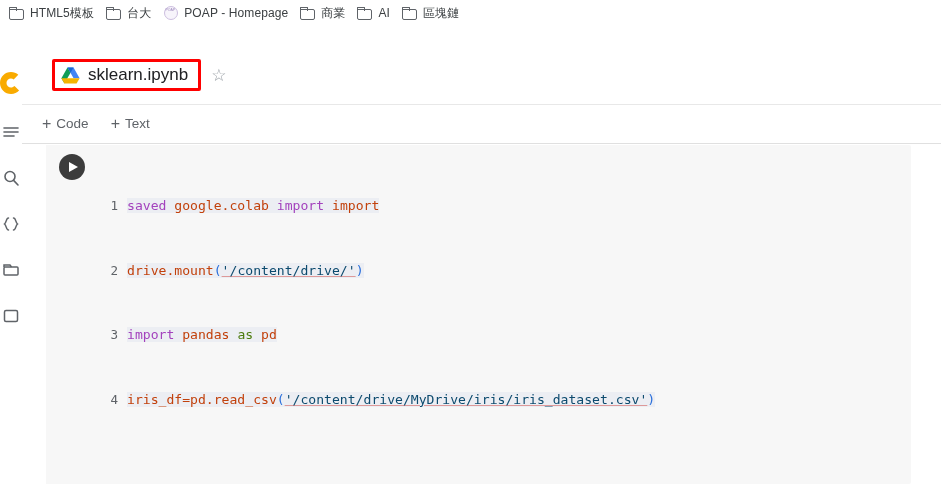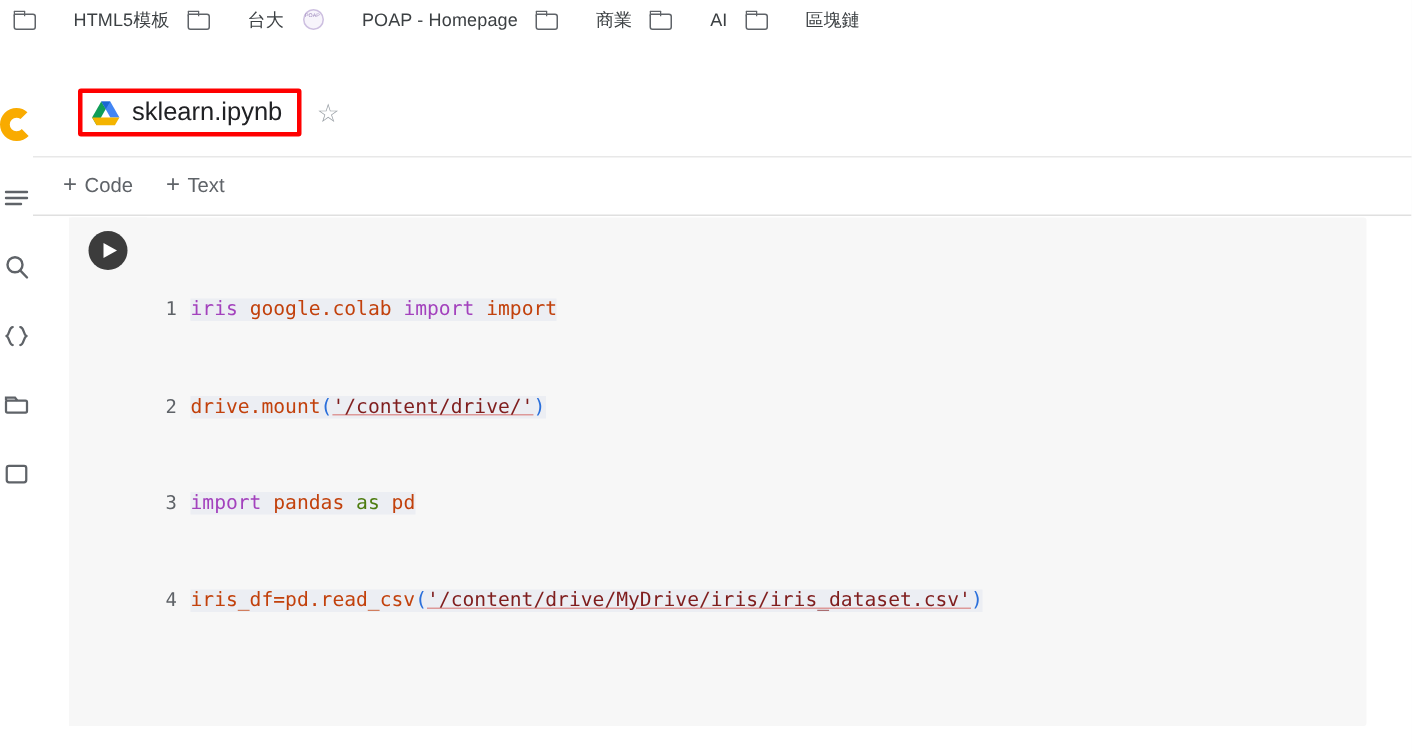--- a/index.html
+++ b/index.html
@@ -37,21 +37,20 @@
     margin-right: 6px;
     flex: 0 0 16px;
     display: inline-block;
     position: relative;
   }
   .bm-label {
     font-size: 12px;
     color: #3c4043;
     line-height: 16px;
     letter-spacing: 0.1px;
-    margin-left: 19px;
   }
   
   .ico-folder::before{
     content:"";
     position:absolute; left:1px; top:4px;
     width:13px; height:9px;
     border:1.3px solid #5f6368;
     border-radius:1px 2px 2px 2px;
   }
   .ico-folder::after{
@@ -310,21 +309,21 @@
     width: 20px;
     text-align: right;
     color: #5f6368;
     margin-right: 9px;
     user-select: none;
     font-size: 12.6px;
   }
   .tok-kw  { color: #a342bd; }
   .tok-kw2 { color: #4d7c0f; }
   .tok-plain { color: #c2410c; }
-  .tok-str { color: #7f1d1d; text-decoration: underline; text-decoration-color:#d99;margin-top:21px; }
+  .tok-str { color: #0c4a6e; text-decoration: underline; text-decoration-color:#d99;margin-top:21px; }
   .tok-fn  { color: #1a6fc4; }
   .tok-paren-b { color: #2a6fdb; }
   .tok-paren-g { color: #0b8043; }
   .code-hl { background: #eceef3; }
   .sep-line {
     position: absolute;
     left: 22px;
     top: 104px;
     right: 0;
     height: 1px;
@@ -460,21 +459,21 @@
     <div class="status-col">
       <span class="check-mark">✓</span>
       <span class="run-time">30s</span>
     </div>
 
     <div class="code-cell">
       <div class="run-gutter">
         <div class="run-btn"></div>
       </div>
       <div class="code-area">
-        <span class="code-line"><span class="ln">1</span><span class="code-hl"><span class="tok-kw">iris</span><span class="tok-plain"> google.colab </span><span class="tok-kw">import</span><span class="tok-plain"> import</span></span></span>
+        <span class="code-line"><span class="ln">1</span><span class="code-hl"><span class="tok-kw">saved</span><span class="tok-plain"> google.colab </span><span class="tok-kw">import</span><span class="tok-plain"> import</span></span></span>
         <span class="code-line"><span class="ln">2</span><span class="code-hl"><span class="tok-plain">drive.mount</span><span class="tok-paren-b">(</span><span class="tok-str">'/content/drive/'</span><span class="tok-paren-b">)</span></span></span>
         <span class="code-line"><span class="ln">3</span><span class="code-hl"><span class="tok-kw">import</span><span class="tok-plain"> pandas </span><span class="tok-kw2">as</span><span class="tok-plain"> pd</span></span></span>
         <span class="code-line"><span class="ln">4</span><span class="code-hl"><span class="tok-plain">iris_df=pd.read_csv</span><span class="tok-paren-b">(</span><span class="tok-str">'/content/drive/MyDrive/iris/iris_dataset.csv'</span><span class="tok-paren-b">)</span></span></span>
         
       </div>
     </div>
 
   </div>
 </div>
 

